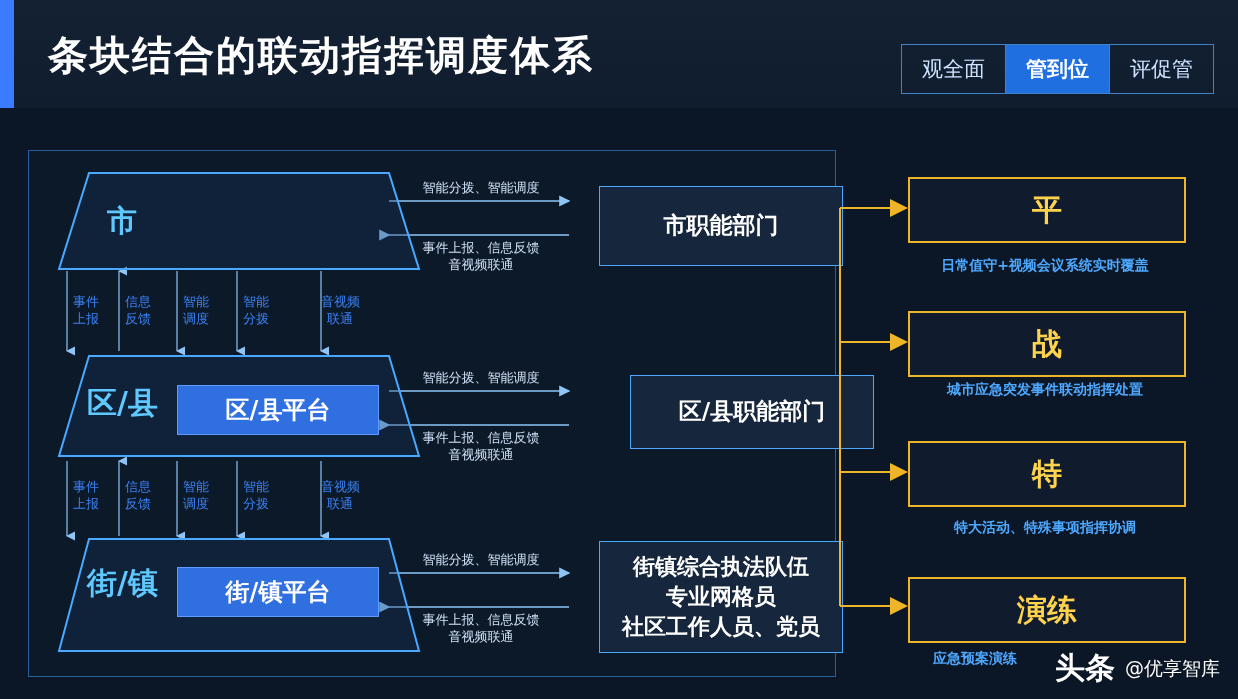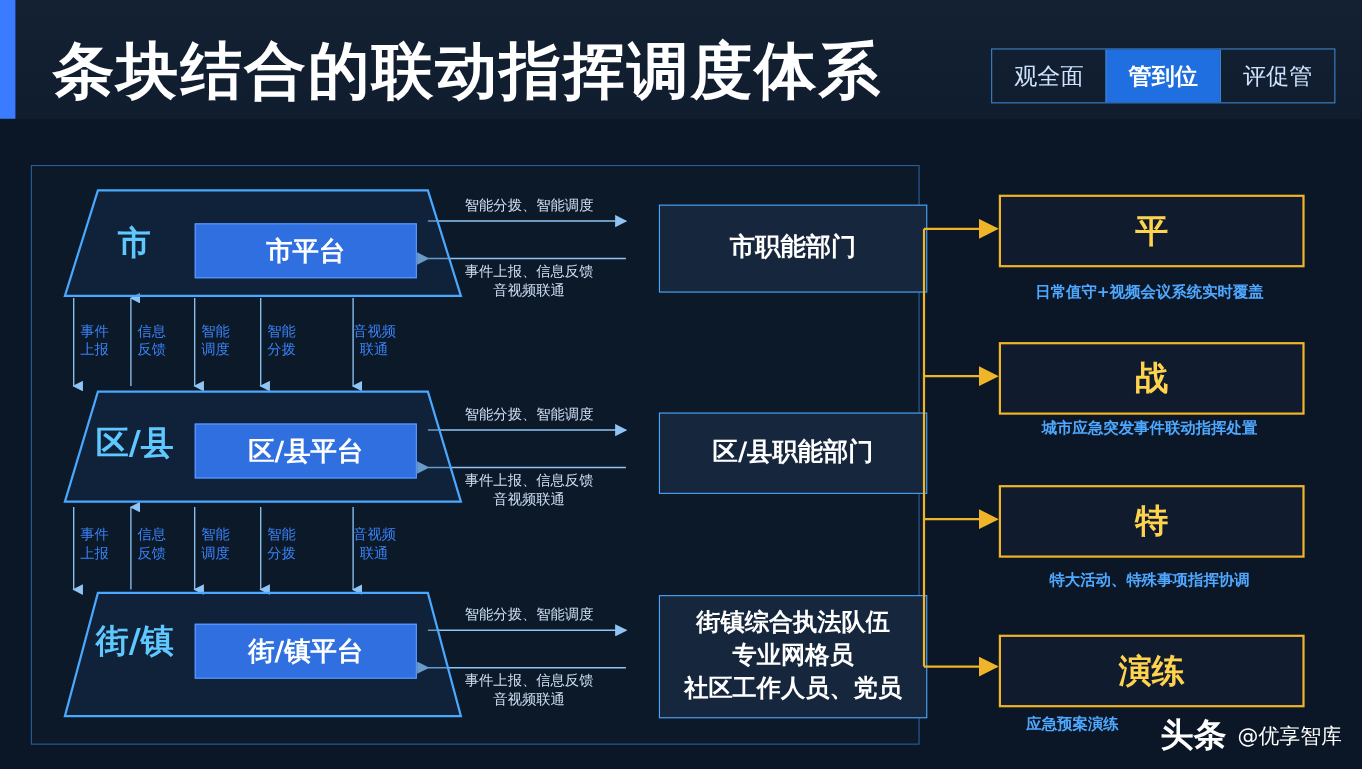--- a/index.html
+++ b/index.html
@@ -14,21 +14,21 @@
   #header{
     position:absolute;left:0;top:0;width:1238px;height:108px;
     background:linear-gradient(180deg,#132133 0%,#101d2e 100%);
   }
   #header-accent{
     position:absolute;left:0;top:0;width:14px;height:108px;
     background:#3a7bff;
   }
   #page-title{
     position:absolute;left:48px;top:28px;
-    font-size:56px;font-weight:bold;color:#ffffff;letter-spacing:2px;
+    font-size:40px;font-weight:bold;color:#ffffff;letter-spacing:2px;
     font-family:"DejaVu Sans",sans-serif;
   }
   #tabs{
     position:absolute;right:24px;top:44px;
     display:flex;border:1px solid #3f82c8;
   }
   .tab{
     padding:10px 20px;font-size:21px;color:#cfe3ff;
     font-family:"DejaVu Sans",sans-serif;
   }
@@ -151,40 +151,39 @@
     <line x1="292" y1="310" x2="292" y2="385" stroke="#8fc4f5" stroke-width="1.2" marker-end="url(#arrD)"></line>
 
     <polygon points="60,22 360,22 390,118 30,118" fill="rgba(22,55,96,0.30)" stroke="#4aa8ff" stroke-width="2"></polygon>
 
     <polygon points="60,205 360,205 390,305 30,305" fill="rgba(22,55,96,0.30)" stroke="#4aa8ff" stroke-width="2"></polygon>
 
     <polygon points="60,388 360,388 390,500 30,500" fill="rgba(22,55,96,0.30)" stroke="#4aa8ff" stroke-width="2"></polygon>
   </svg>
 
   <div class="level-label" style="left:78px;top:50px;">市</div>
-  <div class="platform" style="left:148px;top:52px;width:200px;height:48px;">市平台</div>
   <div class="deptbox" style="left:545px;top:35px;width:242px;height:78px;font-size:23px;">市职能部门</div>
   <div class="flowlabel" style="left:382px;top:28px;width:140px;">智能分拨、智能调度</div>
   <div class="flowlabel" style="left:382px;top:88px;width:140px;">事件上报、信息反馈</div>
   <div class="flowlabel" style="left:382px;top:105px;width:140px;">音视频联通</div>
 
   <div class="vlabel" style="left:44px;top:143px;">事件</div>
   <div class="vlabel" style="left:44px;top:160px;">上报</div>
   <div class="vlabel" style="left:96px;top:143px;">信息</div>
   <div class="vlabel" style="left:96px;top:160px;">反馈</div>
   <div class="vlabel" style="left:154px;top:143px;">智能</div>
   <div class="vlabel" style="left:154px;top:160px;">调度</div>
   <div class="vlabel" style="left:214px;top:143px;">智能</div>
   <div class="vlabel" style="left:214px;top:160px;">分拨</div>
   <div class="vlabel" style="left:292px;top:143px;">音视频</div>
   <div class="vlabel" style="left:298px;top:160px;">联通</div>
 
   <div class="level-label" style="left:58px;top:232px;">区/县</div>
   <div class="platform" style="left:148px;top:234px;width:200px;height:48px;">区/县平台</div>
-  <div class="deptbox" style="left:545px;top:224px;width:242px;height:72px;font-size:23px;text-align:right;">区/县职能部门</div>
+  <div class="deptbox" style="left:576px;top:224px;width:242px;height:72px;font-size:23px;text-align:right;">区/县职能部门</div>
   <div class="flowlabel" style="left:382px;top:218px;width:140px;">智能分拨、智能调度</div>
   <div class="flowlabel" style="left:382px;top:278px;width:140px;">事件上报、信息反馈</div>
   <div class="flowlabel" style="left:382px;top:295px;width:140px;">音视频联通</div>
 
   <div class="vlabel" style="left:44px;top:328px;">事件</div>
   <div class="vlabel" style="left:44px;top:345px;">上报</div>
   <div class="vlabel" style="left:96px;top:328px;">信息</div>
   <div class="vlabel" style="left:96px;top:345px;">反馈</div>
   <div class="vlabel" style="left:154px;top:328px;">智能</div>
   <div class="vlabel" style="left:154px;top:345px;">调度</div>

